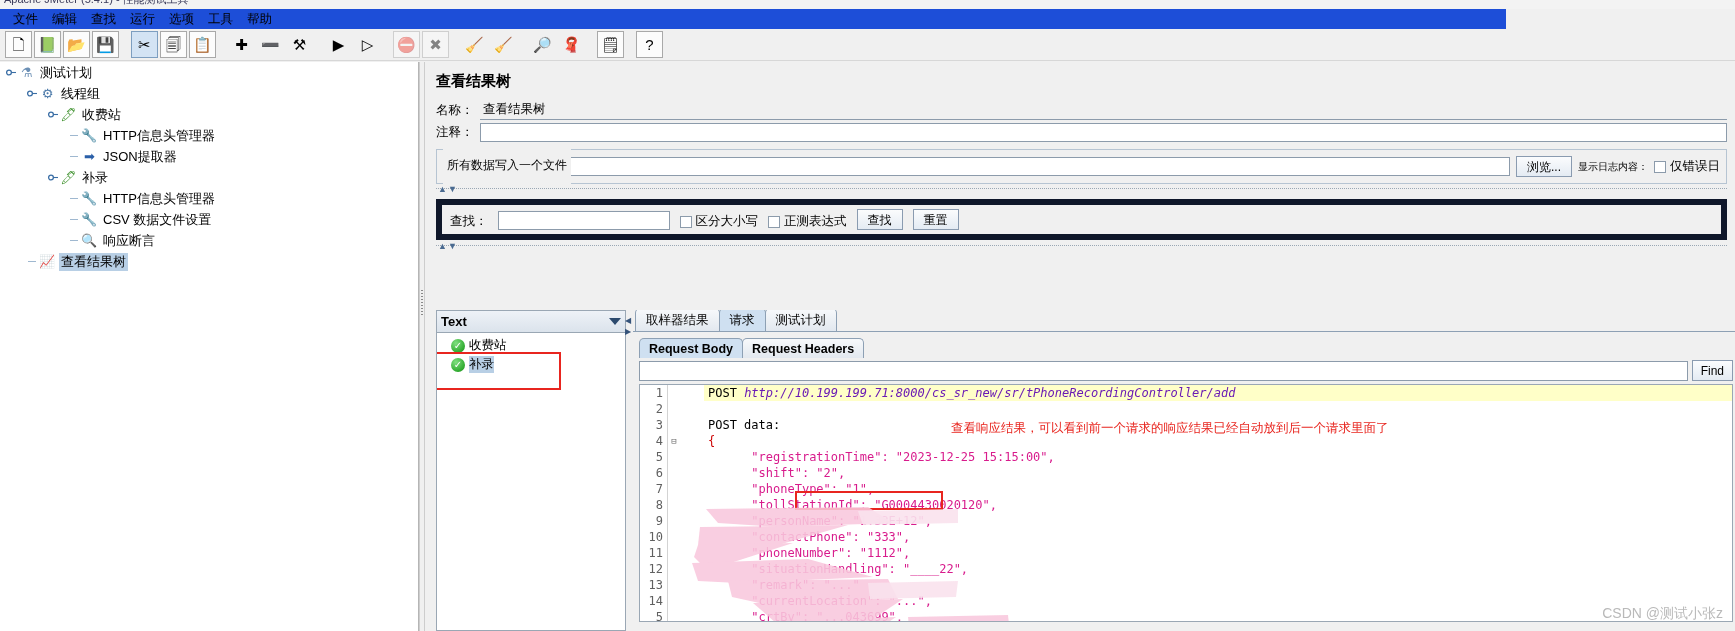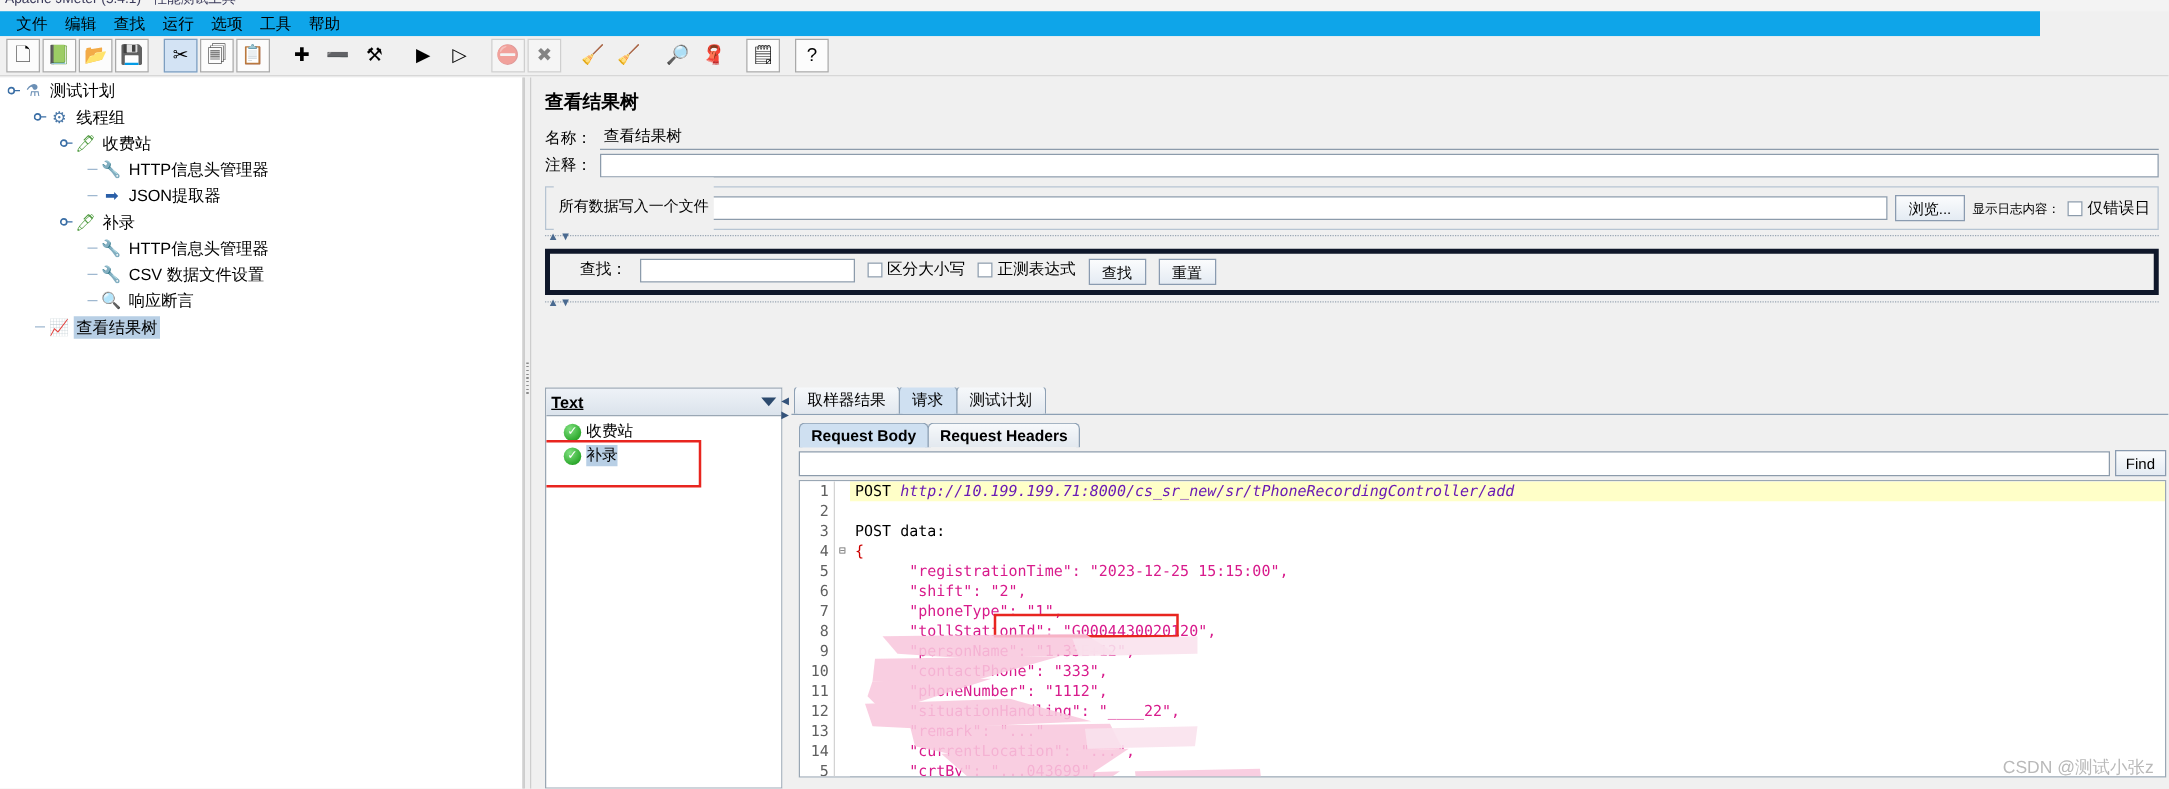--- a/index.html
+++ b/index.html
@@ -22,22 +22,22 @@
     overflow: hidden;
     background: #f3f3f3;
     font-size: 11px; color: #3a3a5a;
     white-space: nowrap;
     line-height: 9px;
   }
   .titlebar .ttext { position: relative; top: -5px; left: 4px; }
 
   
   .menubar {
-    position: absolute; top: 9px; left: 0; width: 1632px; height: 20px;
-    background: #0ea5e9;
+    position: absolute; top: 9px; left: 0; width: 1506px; height: 20px;
+    background: #1d4ed8;
     display: flex; align-items: center;
     padding-left: 6px;
   }
   .menu-item {
     font-size: 12.5px; color: #000;
     padding: 1px 7px; cursor: default;
   }
 
   
   .toolbar {
@@ -159,24 +159,24 @@
     border-top: 1px dotted #9aa7b4;
     position: relative;
   }
   .collapse-strip .arrows {
     position: absolute; top: -5px; left: 2px;
     font-size: 9px; color: #4a6a90; letter-spacing: 1px;
   }
 
   .search-bar {
     margin: 2px 8px 0 10px;
-    border: 4px solid #0f172a;
+    border: 6px solid #0f172a;
     background: #f0f0f0;
-    display: flex; align-items: flex-start; gap: 10px;
-    padding: 4px 24px;
+    display: flex; align-items: flex-end; gap: 10px;
+    padding: 4px 8px;
   }
   .search-bar .sl { font-size: 12.5px; }
   .search-bar input.sin {
     width: 172px; height: 19px;
     border: 1px solid #8c9bab; background: #fff;
     font-size: 12.5px; padding: 0 3px;
     font-family: "Liberation Sans", sans-serif;
   }
 
   
@@ -191,21 +191,21 @@
     background: #fff;
     display: flex; flex-direction: column;
     overflow: hidden;
   }
   .rl-header {
     height: 22px; flex: 0 0 auto;
     background: linear-gradient(to bottom,#eef2f7 0%,#dbe3ec 100%);
     border-bottom: 1px solid #9aa7b4;
     display: flex; align-items: center; justify-content: space-between;
     padding: 0 4px;
-    font-size: 13px; font-weight: bold; color: #000; text-decoration: underline;
+    font-size: 13px; font-weight: bold; color: #000;
   }
   .caret-down {
     width: 0; height: 0;
     border-left: 6px solid transparent; border-right: 6px solid transparent;
     border-top: 7px solid #2c4a6e;
   }
   .rl-body { flex: 1 1 auto; padding: 3px 0 0 0; overflow: hidden; position: relative; }
   .rl-item {
     display: flex; align-items: center;
     height: 19px; padding-left: 14px;
@@ -307,21 +307,21 @@
     text-align: right; padding-right: 4px;
     color: #606060; background: #fff;
     border-right: 1px solid #d3d3d3;
   }
   .gutter div { height: 16px; line-height: 16px; }
   .fold {
     width: 12px; flex: 0 0 auto; background: #fff;
     color: #666; font-size: 9px;
   }
   .fold div { height: 16px; line-height: 16px; text-align: center; }
-  .code-text { flex: 1 1 auto; overflow: hidden; }
+  .code-text { flex: 1 1 auto; overflow: hidden; margin-left: 24px; }
   .cline { height: 16px; line-height: 16px; white-space: pre; padding-left: 4px; }
   .cline.hl { background: #ffffc8; }
   .c-url { color: #6a1bb5; font-style: italic; }
   .c-kw { color: #000; }
   .c-str { color: #d81b8c; }
   .c-brace { color: #cc0000; }
 
   .red-box-2 {
     position: absolute;
     border: 2px solid #e8251f;
@@ -652,18 +652,19 @@
               <path d="M250 124 L350 122 L352 140 L252 142 Z"></path>
               <path d="M255 148 L330 146 L330 162 L256 164 Z"></path>
             </g>
             <g fill="#fae3ee" opacity="0.9">
               <path d="M200 18 L300 16 L300 30 L205 32 Z"></path>
               <path d="M210 90 L300 88 L298 104 L212 106 Z"></path>
             </g>
           </svg>
         </div>
 
+        <div class="annotation" style="left: 318px; top: 110px; color: rgb(232, 37, 31);">查看响应结果，可以看到前一个请求的响应结果已经自动放到后一个请求里面了</div>
       </div>
     </div>
   </div>
 
   <div class="csdn-mark">CSDN @测试小张z</div>
 </div>
 
 </body></html>

